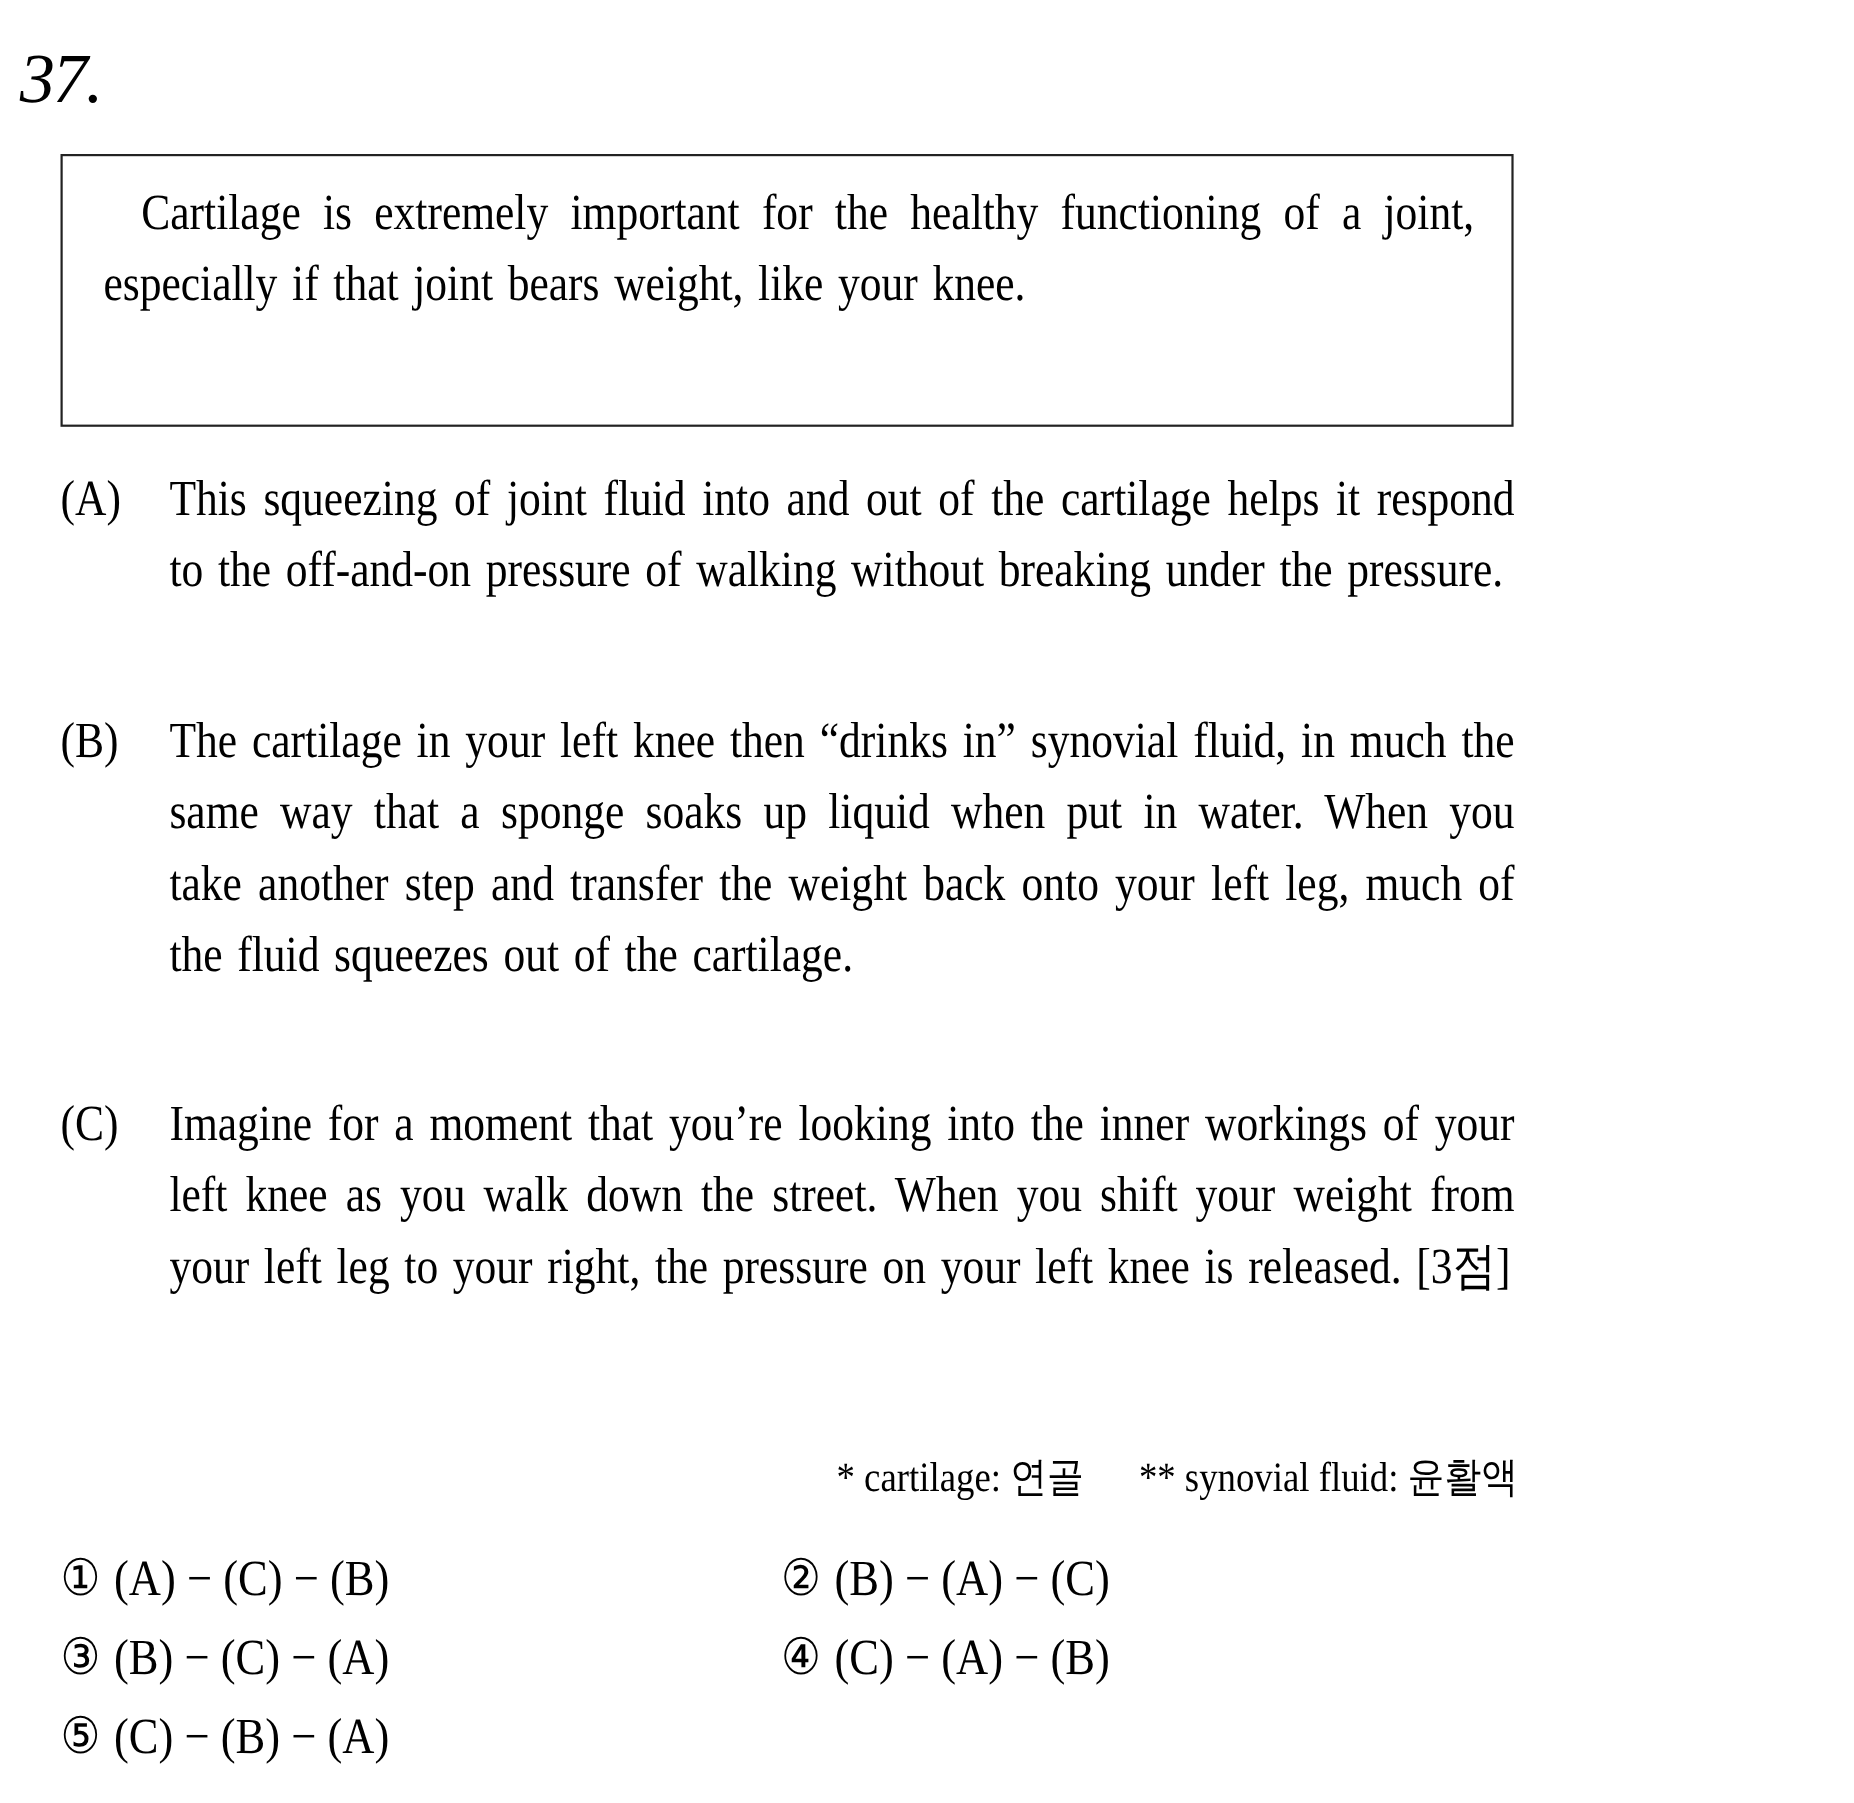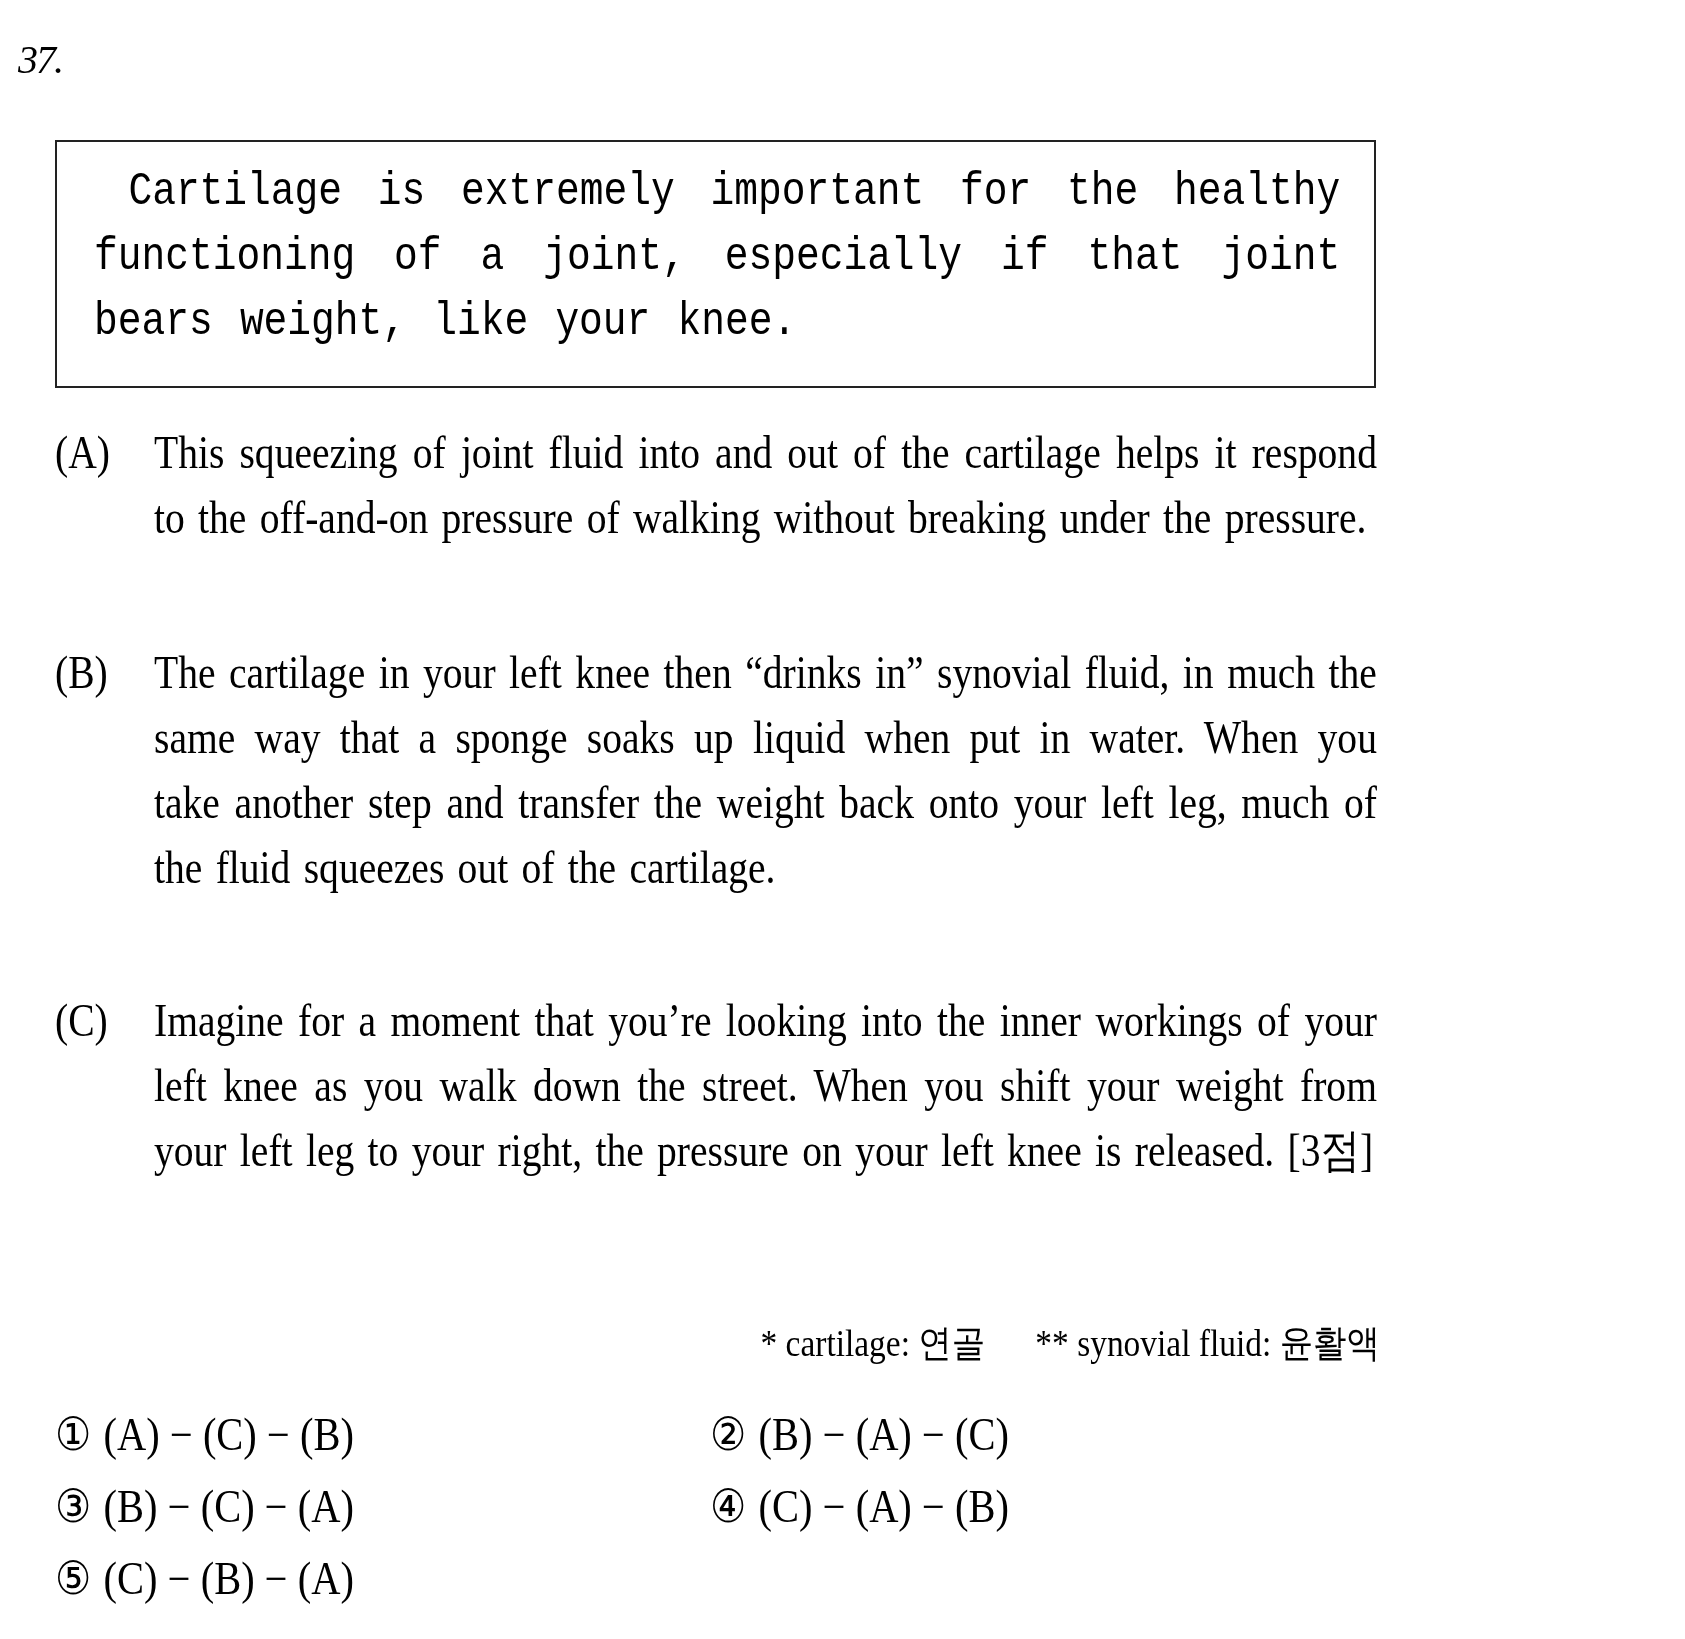--- a/index.html
+++ b/index.html
@@ -12,34 +12,33 @@
     height: 1639px;
     position: relative;
     overflow: hidden;
     font-family: "Liberation Serif", "DejaVu Serif", serif;
     color: #000000;
   }
   .qnum {
     position: absolute;
     left: 18px;
     top: 40px;
-    font-size: 40px;
+    font-size: 64px;
     font-style: italic;
     line-height: 1;
     letter-spacing: -2px;
   }
   .given-box {
     position: absolute;
     left: 55px;
     top: 140px;
     width: 1321px;
     height: 248px;
     border: 2px solid #222222;
     box-sizing: border-box;
-    font-family: Liberation Mono, monospace;
   }
   .given-text {
     position: absolute;
     left: 37px;
     top: 18px;
     width: 1246px;
     font-size: 46px;
     line-height: 65px;
     text-align: justify;
     text-align-last: left;

